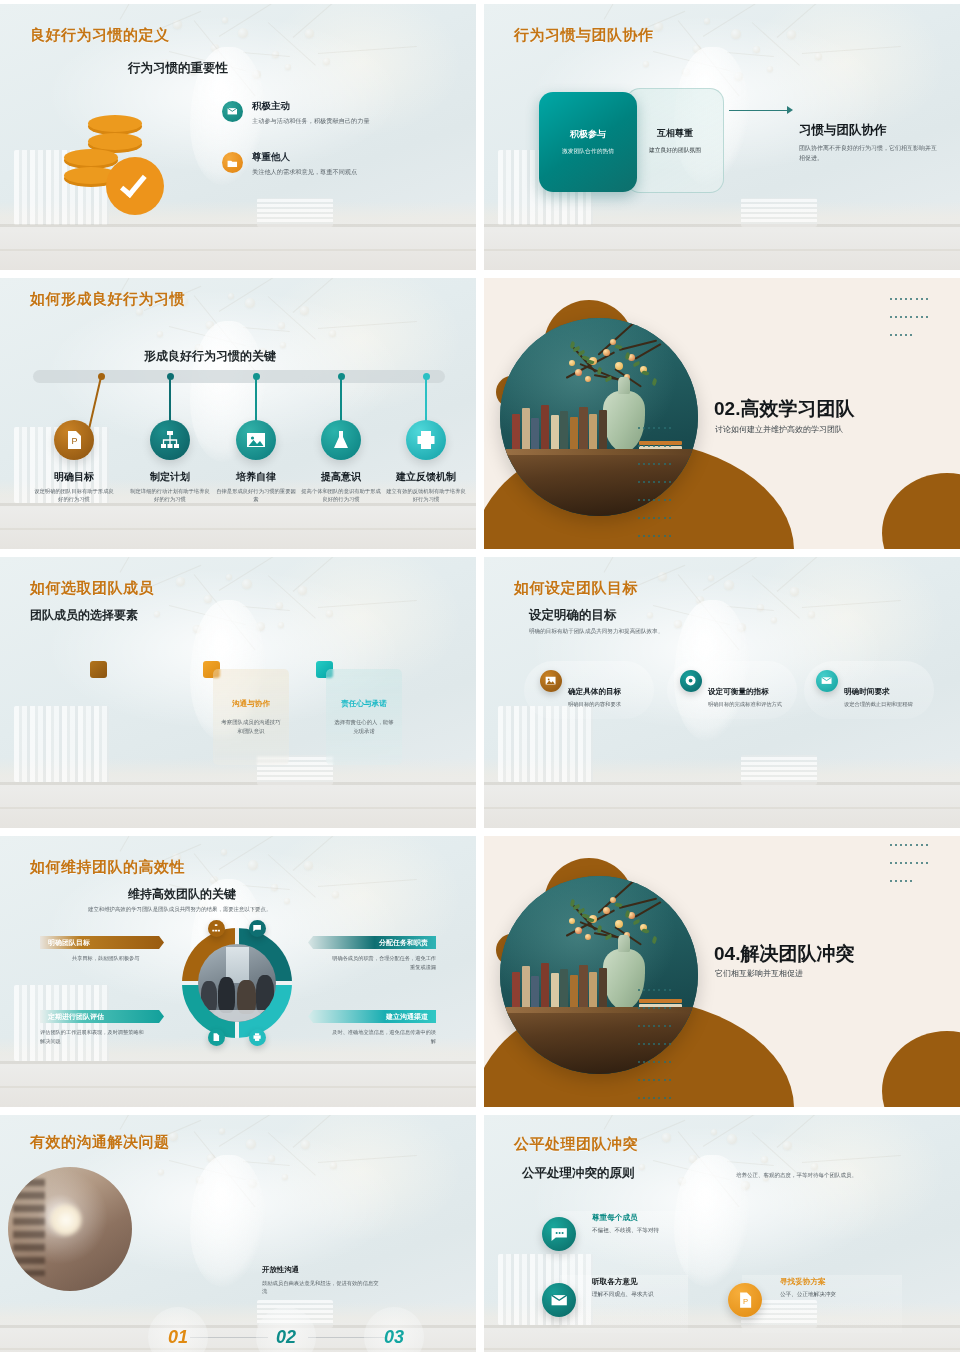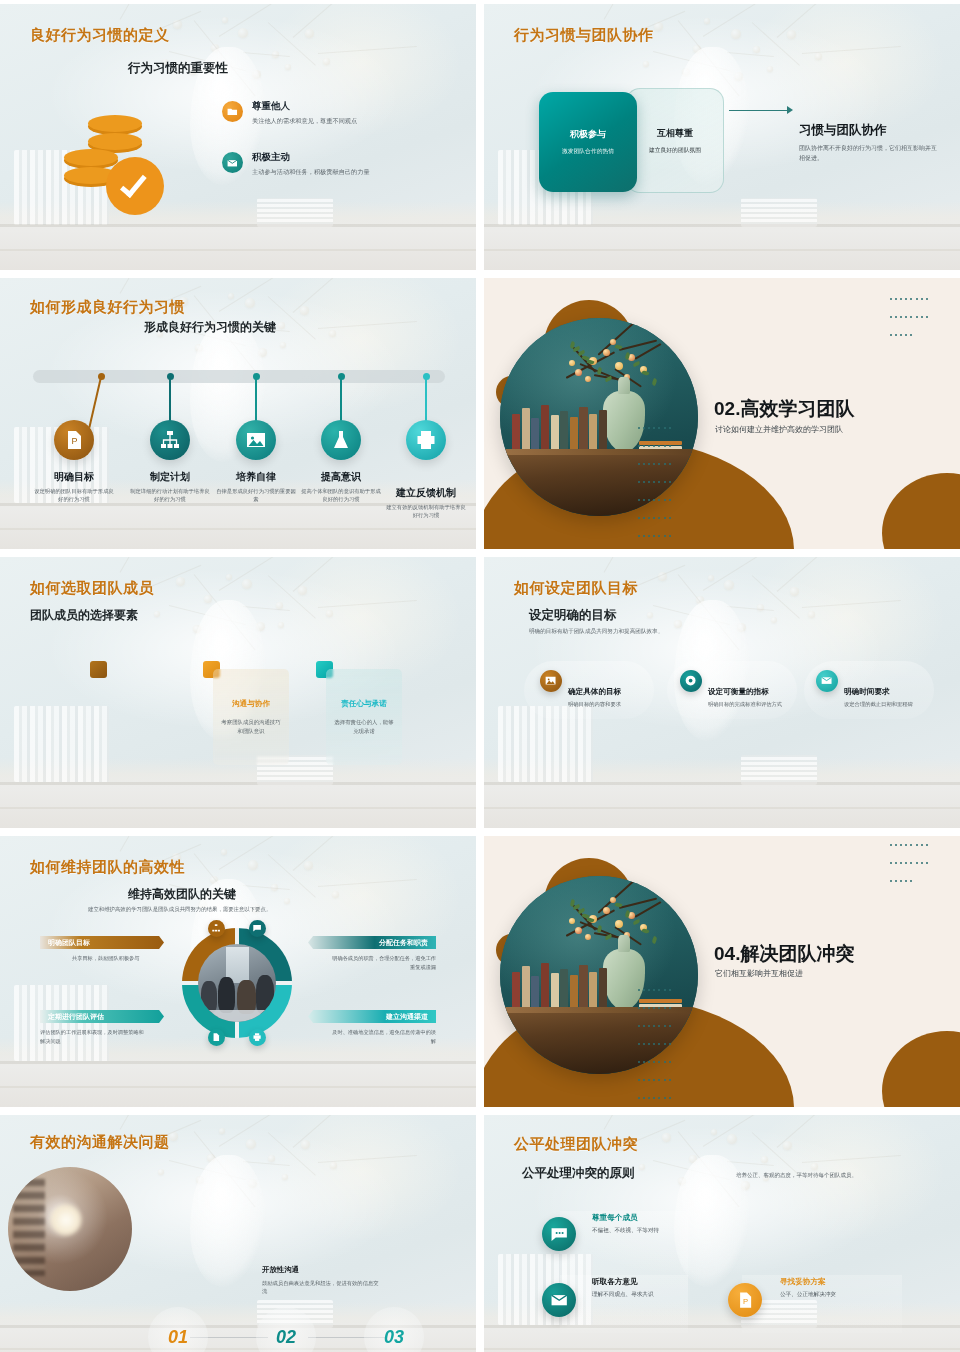--- a/index.html
+++ b/index.html
@@ -131,22 +131,22 @@
   }
   .card-t { font-size: 9px; font-weight: bold; }
   .card-d { font-size: 5.8px; margin-top: 6px; opacity: .92; }
   .arrow-line { position:absolute; left: 245px; top: 106px; width: 62px; height: 1px; background:#2d7d7a; }
   .arrow-head { position:absolute; left: 303px; top: 102px; width:0;height:0;
     border-left: 6px solid #2d7d7a; border-top: 4px solid transparent; border-bottom: 4px solid transparent; }
   .s2-h { position:absolute; left: 315px; top: 118px; font-size: 12.5px; font-weight: bold; color:#13191d; }
   .s2-p { position:absolute; left: 315px; top: 140px; width: 140px; font-size: 6px; color:#565f65; line-height:1.65; }
 
   
-  .s3-title { left: 30px; top: 20px; font-size: 15px; }
-  .s3-sub { left: 144px; top: 41px; font-size: 12px; }
+  .s3-title { left: 30px; top: 12px; font-size: 15px; }
+  .s3-sub { left: 144px; top: 70px; font-size: 12px; }
   .s3-bar {
     position: absolute; left: 33px; top: 92px; width: 412px; height: 13px;
     border-radius: 7px; background: rgba(205,213,216,.75);
   }
   .s3-dot { position:absolute; width: 7px; height: 7px; border-radius:50%; top: 95px; }
   .s3-stem { position:absolute; width: 1.6px; top: 99px; }
   .s3-circ {
     position:absolute; width: 40px; height: 40px; border-radius: 50%;
     display:flex; align-items:center; justify-content:center; color:#fff;
     box-shadow: 0 4px 10px rgba(0,0,0,.13);
@@ -336,41 +336,41 @@
       <div class="coin" style="left:26px;top:24px;width:54px;height:17px;"></div>
       <div class="coin" style="left:2px;top:40px;width:54px;height:17px;"></div>
       <div class="coin" style="left:2px;top:58px;width:54px;height:17px;"></div>
       <div class="check-circle">
         <div class="check-mark"></div>
       </div>
     </div>
 
     <div class="s1-list">
       <div class="s1-item">
-        <div class="s1-ic ic-orange">
-          <svg class="icon-svg" viewBox="0 0 24 24">
-              <path d="M3 7h7l2 2h9v10H3z" fill="#fff"></path>
-            </svg>
-        </div>
-        <div>
-          <div class="s1-h">尊重他人</div>
-          <div class="s1-p">关注他人的需求和意见，尊重不同观点</div>
-        </div>
-      </div>
-      <div class="s1-item">
         <div class="s1-ic ic-teal">
           <svg class="icon-svg" viewBox="0 0 24 24">
               <path d="M2 5h20v14H2z" fill="none"></path>
               <path d="M3 6h18v12H3z" fill="#fff"></path>
               <path d="M3 6l9 6 9-6" stroke="#0d7e77" stroke-width="1.6" fill="none"></path>
             </svg>
         </div>
         <div>
           <div class="s1-h">积极主动</div>
           <div class="s1-p">主动参与活动和任务，积极贡献自己的力量</div>
+        </div>
+      </div>
+      <div class="s1-item">
+        <div class="s1-ic ic-orange">
+          <svg class="icon-svg" viewBox="0 0 24 24">
+              <path d="M3 7h7l2 2h9v10H3z" fill="#fff"></path>
+            </svg>
+        </div>
+        <div>
+          <div class="s1-h">尊重他人</div>
+          <div class="s1-p">关注他人的需求和意见，尊重不同观点</div>
         </div>
       </div>
     </div>
   </div>
 
   <div class="slide">
     <div class="shelf-bg"></div>
     <div class="ghost-branch" id="br2">
         <i style="left: 13.5%; top: 19%; width: 7px; height: 7px;"></i>
         <i style="left: 26.5%; top: 10%; width: 9px; height: 9px;"></i>
@@ -510,21 +510,21 @@
 
     <div class="s3-dot" style="left:423px;background:#2BC0C4;"></div>
     <div class="s3-stem" style="left:425px;height:46px;background:#2BC0C4;"></div>
     <div class="s3-circ" style="left:406px;top:142px;background:radial-gradient(circle at 34% 28%,#4fd8da,#12a0a6);">
       <svg class="icon-svg" viewBox="0 0 24 24">
           <rect x="7" y="3" width="10" height="5" fill="#fff"></rect>
           <rect x="3.5" y="8" width="17" height="8" fill="#fff"></rect>
           <rect x="7" y="15" width="10" height="6" fill="#fff"></rect>
         </svg>
     </div>
-    <div class="s3-cap t-sub" style="left:384px;top:208px;">
+    <div class="s3-cap t-sub" style="left:384px;top:192px;">
       <h4>建立反馈机制</h4>
       <p>建立有效的反馈机制有助于培养良好行为习惯</p>
     </div>
   </div>
 
   <div class="slide">
     <div class="sec-bg"></div>
     <div class="sec-blob"></div>
     <div class="sec-blob2"></div>
     <div class="sec-dot-s"></div>

